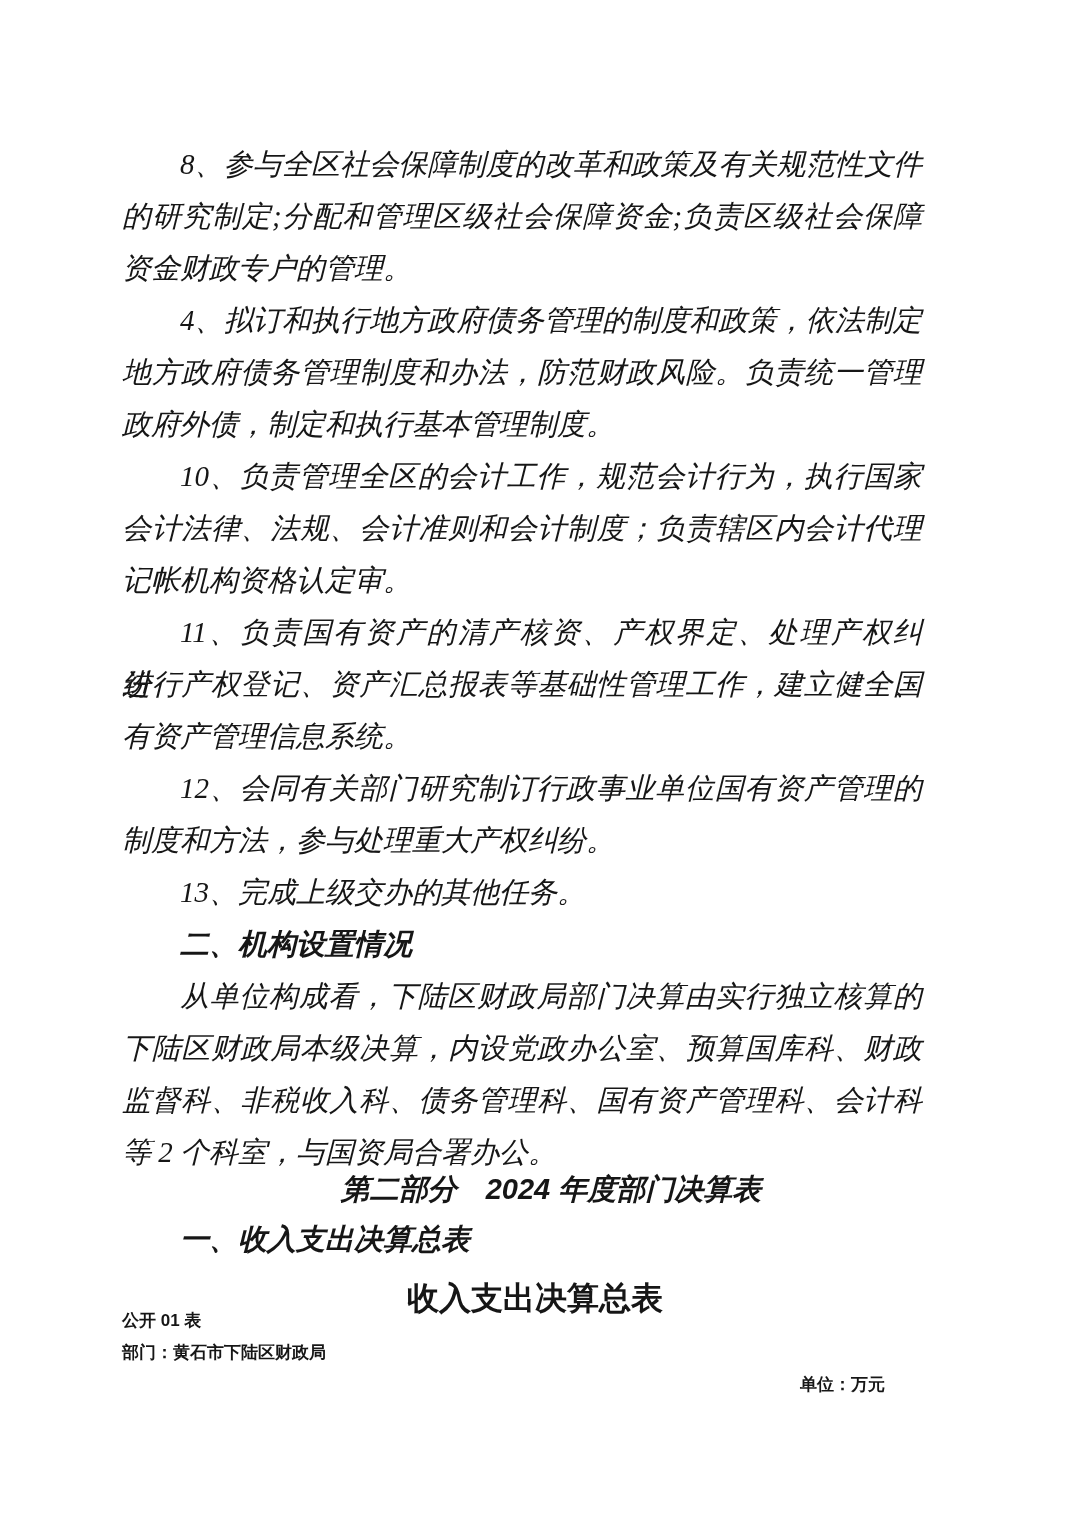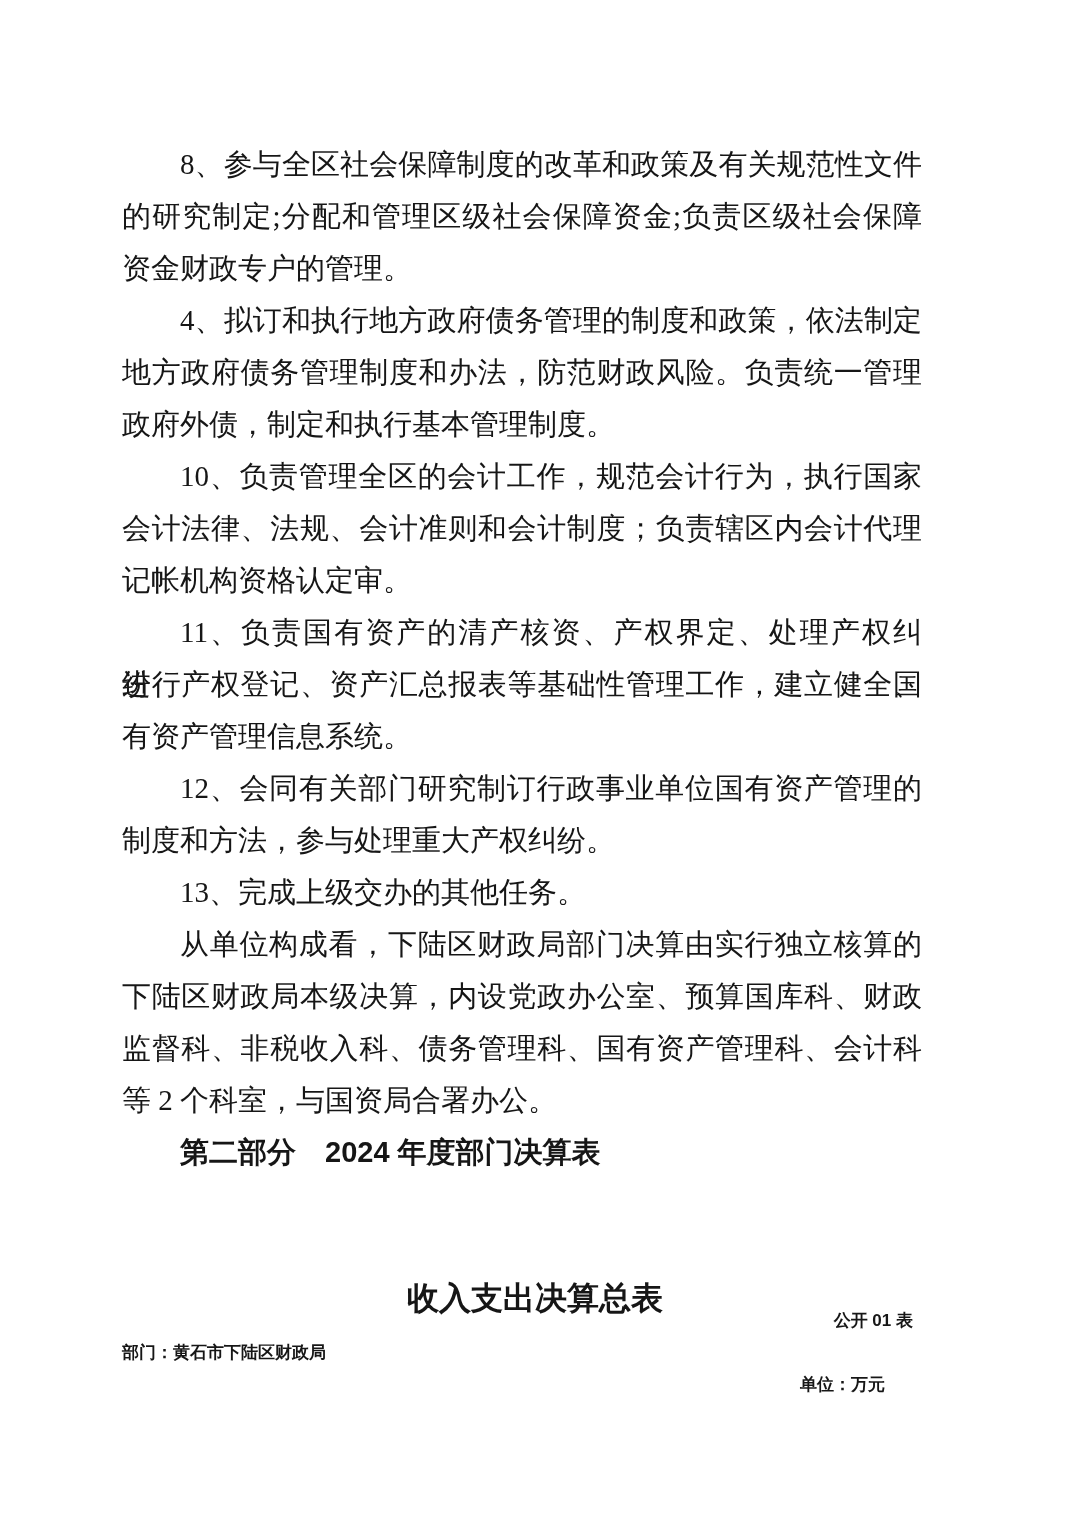--- a/index.html
+++ b/index.html
@@ -20,38 +20,40 @@
     position: absolute;
     left: 122px;
     top: 138px;
     width: 800px;
     font-size: 29px;
   }
   .line {
     height: 52px;
     line-height: 52px;
     text-align: left;
+    font-style: italic;
   }
   .line.fill {
     text-align: justify;
     text-align-last: justify;
     text-justify: inter-character;
   }
   .line.indent {
     text-indent: 58px;
   }
   .line.bold {
     font-weight: 700;
     font-family: "Liberation Sans", sans-serif;
   }
   
   .line:nth-child(21) {
     margin-top: -14px;
     height: 50px;
     line-height: 50px;
+    text-align: center;
   }
   .line:nth-child(22) {
     height: 50px;
     line-height: 50px;
   }
   .table-title {
     position: absolute;
     left: 122px;
     top: 1262px;
     width: 800px;
@@ -60,21 +62,20 @@
     font-size: 32px;
     line-height: 46px;
     font-weight: 700;
     font-family: "Liberation Sans", sans-serif;
   }
   .sheet-tag {
     position: absolute;
     left: 122px;
     top: 1310px;
     width: 791px;
-    text-align: right;
     font-size: 17px;
     line-height: 22px;
     font-weight: 700;
     font-family: "Liberation Sans", sans-serif;
   }
   .meta-row {
     position: absolute;
     left: 122px;
     top: 1342px;
     width: 800px;
@@ -104,25 +105,27 @@
       <div class="line">政府外债，制定和执行基本管理制度。</div>
       <div class="line indent fill">10、负责管理全区的会计工作，规范会计行为，执行国家</div>
       <div class="line fill">会计法律、法规、会计准则和会计制度；负责辖区内会计代理</div>
       <div class="line">记帐机构资格认定审。</div>
       <div class="line indent fill">11、负责国有资产的清产核资、产权界定、处理产权纠纷、</div>
       <div class="line fill">进行产权登记、资产汇总报表等基础性管理工作，建立健全国</div>
       <div class="line">有资产管理信息系统。</div>
       <div class="line indent fill">12、会同有关部门研究制订行政事业单位国有资产管理的</div>
       <div class="line">制度和方法，参与处理重大产权纠纷。</div>
       <div class="line indent">13、完成上级交办的其他任务。</div>
+      <div class="line indent bold">二、机构设置情况</div>
       <div class="line indent fill">从单位构成看，下陆区财政局部门决算由实行独立核算的</div>
       <div class="line fill">下陆区财政局本级决算，内设党政办公室、预算国库科、财政</div>
       <div class="line fill">监督科、非税收入科、债务管理科、国有资产管理科、会计科</div>
       <div class="line">等 2 个科室，与国资局合署办公。</div>
       <div class="line indent bold">第二部分　2024 年度部门决算表</div>
+      <div class="line indent bold">一、收入支出决算总表</div>
     </div>
 
   <h1 class="table-title">收入支出决算总表</h1>
 
   <div class="sheet-tag">公开 01 表</div>
 
   <div class="meta-row">
     <span class="dept">部门：黄石市下陆区财政局</span>
     <span class="unit">单位：万元</span>
   </div>

